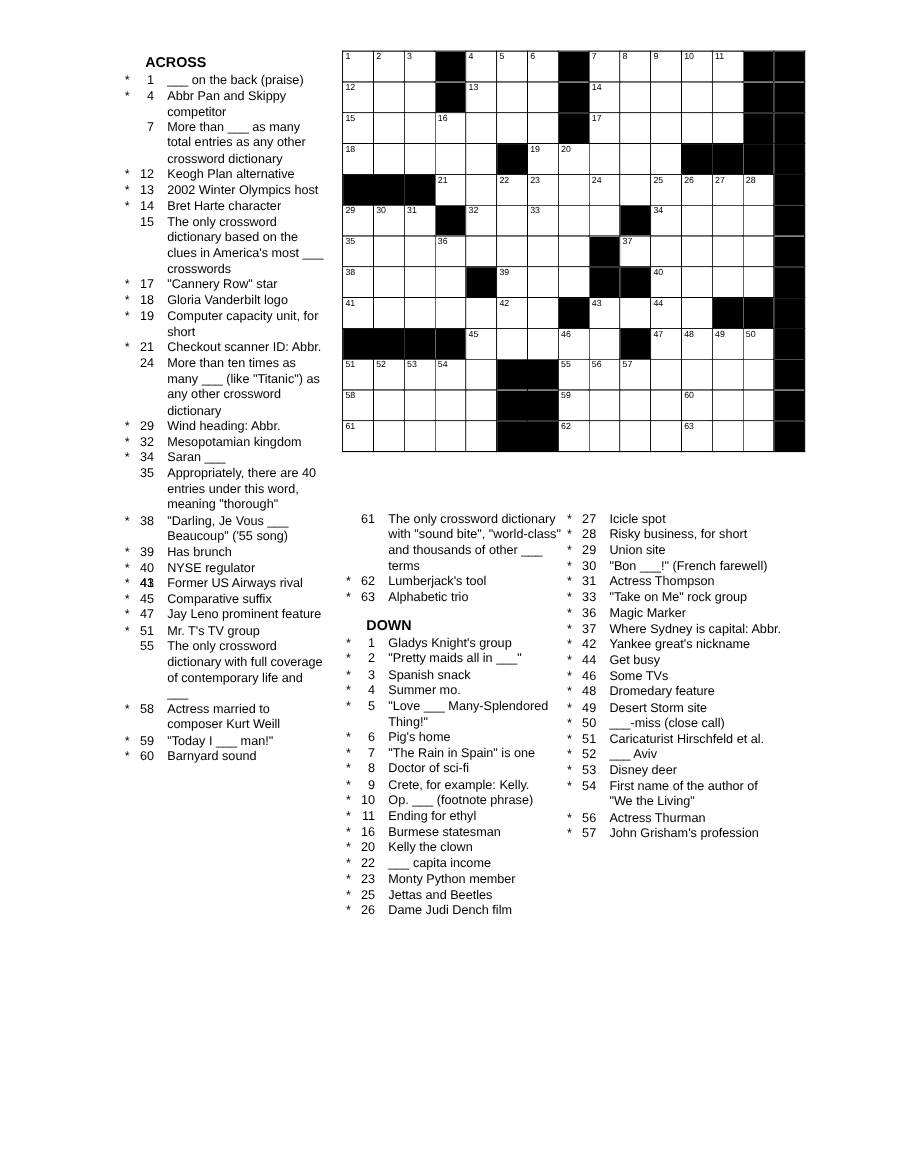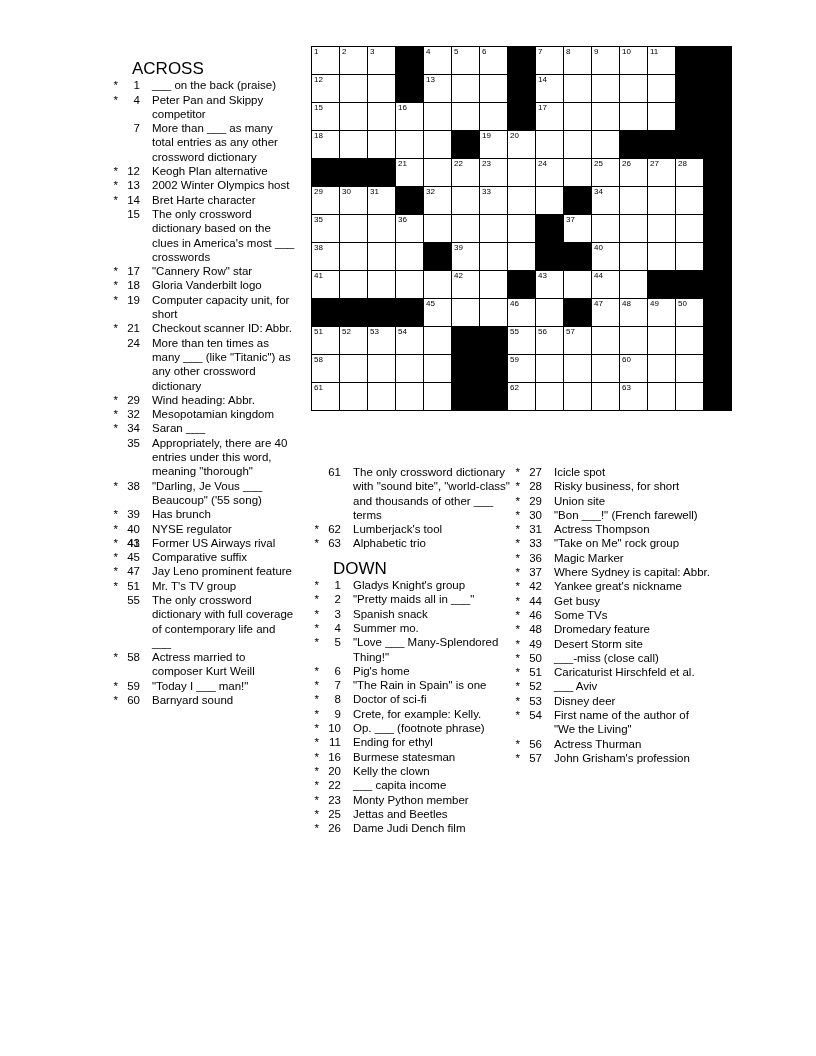--- a/index.html
+++ b/index.html
@@ -56,23 +56,23 @@
   .cluecol {
     position: absolute;
     font-size: 11.5px;
     line-height: 14.3px;
   }
   #col-1 { left: 110px; top: 46px; width: 185px; }
   #col-2 { left: 311px; top: 465px; width: 200px; }
   #col-3 { left: 512px; top: 465px; width: 200px; }
 
   .sechead {
-    font-weight: normal;
-    margin: 16px 0 2px 22px;
-    font-size: 17px;
+    font-weight: bold;
+    margin: 4px 0 2px 22px;
+    font-size: 13px;
   }
   .sechead.spaced { margin-top: 11px; }
 
   .clue {
     display: block;
     position: relative;
     padding-left: 42px;
     margin-bottom: 0px;
   }
   .clue .star {
@@ -456,21 +456,21 @@
     <div class="sechead">ACROSS</div>
     <div id="across-list">
         <div class="clue">
           <span class="star">*</span>
           <span class="cnum">1</span>
           <span class="ctext">___ on the back (praise)</span>
         </div>
         <div class="clue">
           <span class="star">*</span>
           <span class="cnum">4</span>
-          <span class="ctext">Peter Pan and Skippy competitor</span>
+          <span class="ctext">Abbr Pan and Skippy competitor</span>
         </div>
         <div class="clue">
           <span class="star"></span>
           <span class="cnum">7</span>
           <span class="ctext">More than ___ as many total entries as any other crossword dictionary</span>
         </div>
         <div class="clue">
           <span class="star">*</span>
           <span class="cnum">12</span>
           <span class="ctext">Keogh Plan alternative</span>

